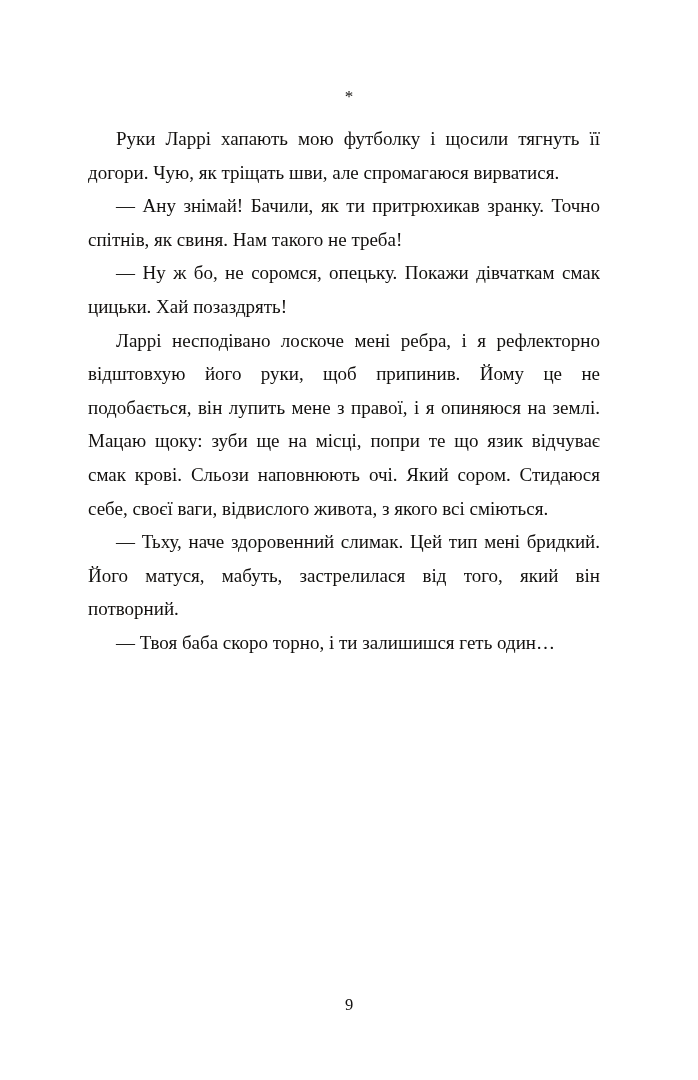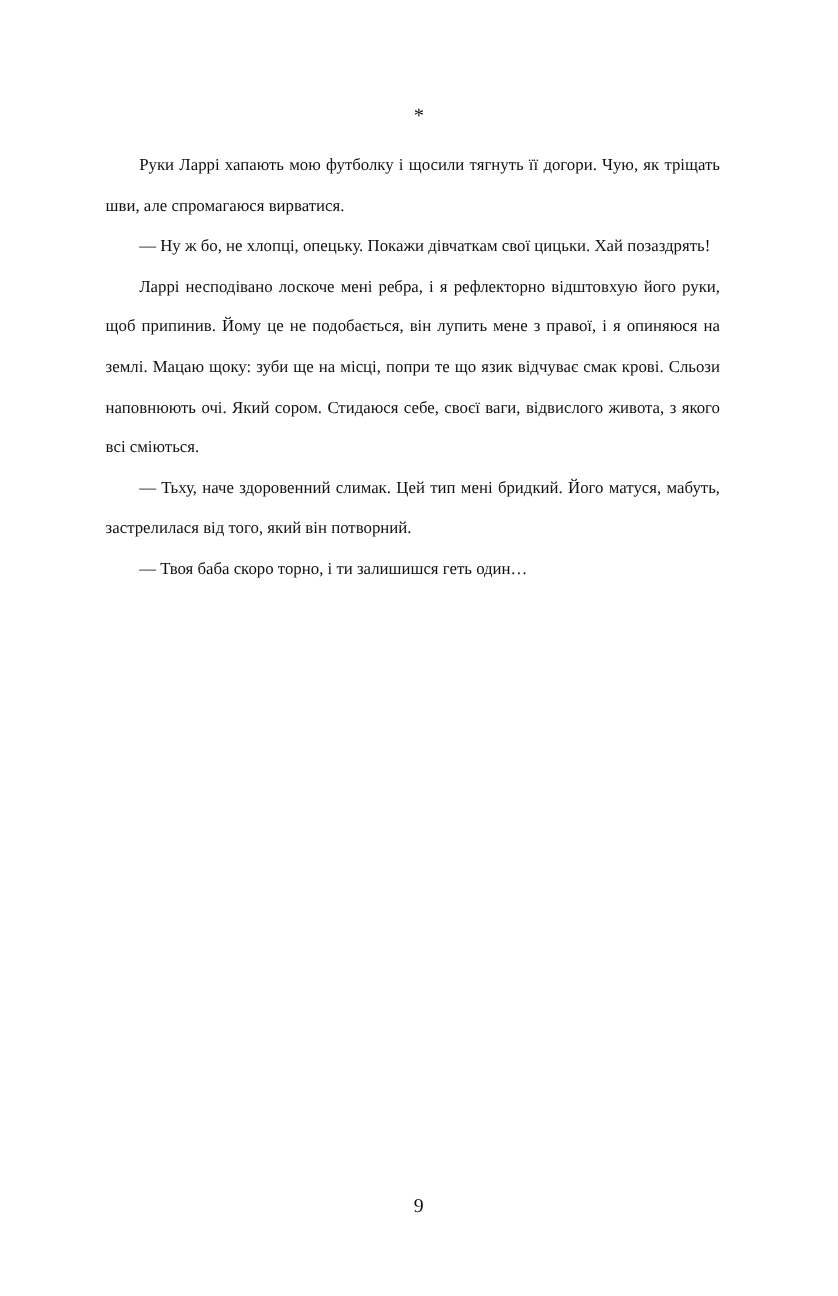--- a/index.html
+++ b/index.html
@@ -26,21 +26,21 @@
     font-size: 17px;
     line-height: 17px;
     color: #12100e;
     letter-spacing: 0;
   }
   .body-text {
     position: absolute;
     top: 122px;
     left: 88px;
     width: 512px;
-    font-size: 14px;
+    font-size: 19px;
     line-height: 33.6px;
     text-align: justify;
     text-justify: inter-word;
     color: #12100e;
     hyphens: manual;
   }
   .body-text p {
     margin: 0;
     text-indent: 28px;
   }
@@ -59,21 +59,22 @@
 </style>
 </head>
 <body>
 
 <div class="page">
 
   <div class="divider">*</div>
 
   <div class="body-text">
     <p>Руки Ларрі хапають мою футболку і щосили тяг­нуть її догори. Чую, як тріщать шви, але спромагаю­ся вирватися.</p>
-    <p class="dialogue">— Ну ж бо, не хлопці, опецьку. Покажи дівчаткам свої цицьки. Хай позаздрять!</p>
+    <p class="dialogue">— Ану знімай! Бачили, як ти притрюхикав зран­ку. Точно спітнів, як свиня. Нам такого не треба!</p>
+    <p class="dialogue">— Ну ж бо, не соромся, опецьку. Покажи дівчаткам смак цицьки. Хай позаздрять!</p>
     <p>Ларрі несподівано лоскоче мені ребра, і я рефлек­торно відштовхую його руки, щоб припинив. Йому це не подобається, він лупить мене з правої, і я опи­няюся на землі. Мацаю щоку: зуби ще на місці, попри те що язик відчуває смак крові. Сльози наповнюють очі. Який сором. Стидаюся себе, своєї ваги, відвисло­го живота, з якого всі сміються.</p>
     <p class="dialogue">— Тьху, наче здоровенний слимак. Цей тип мені бридкий. Його матуся, мабуть, застрелилася від то­го, який він потворний.</p>
     <p class="dialogue">— Твоя баба скоро торно, і ти залишишся геть один…</p>
   </div>
 
   <div class="folio">9</div>
 
 </div>
 
 </body></html>

